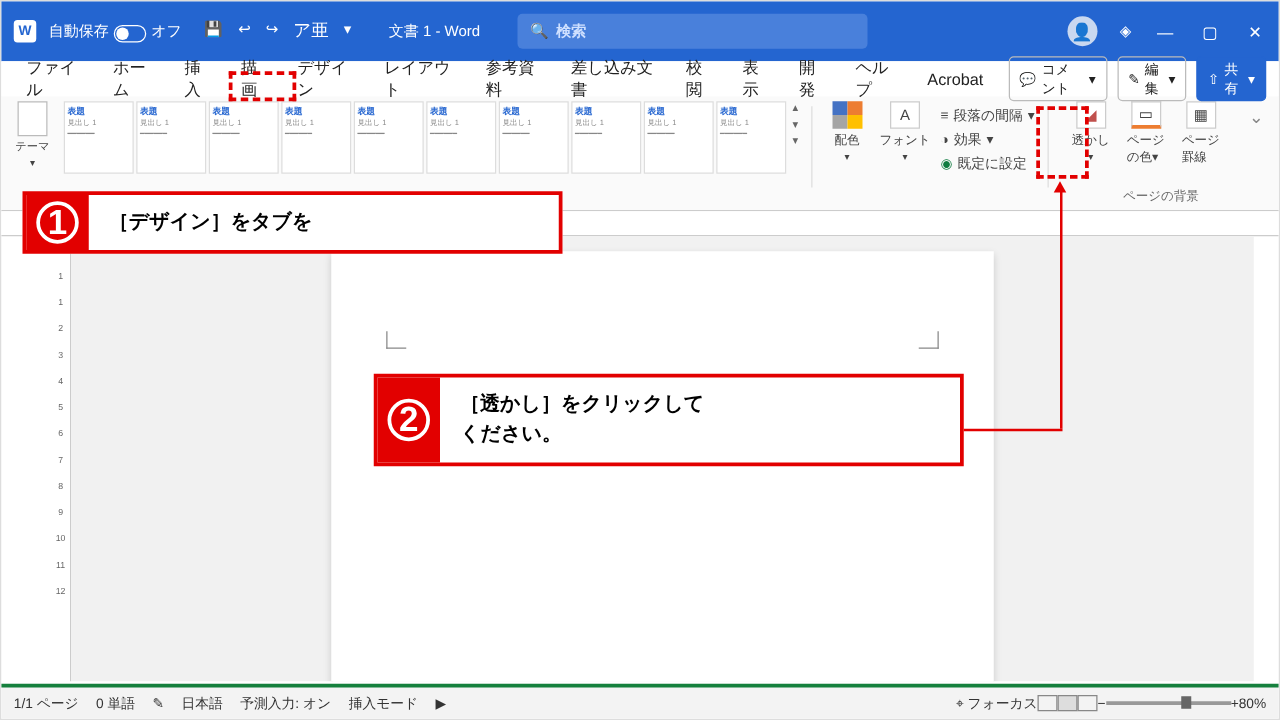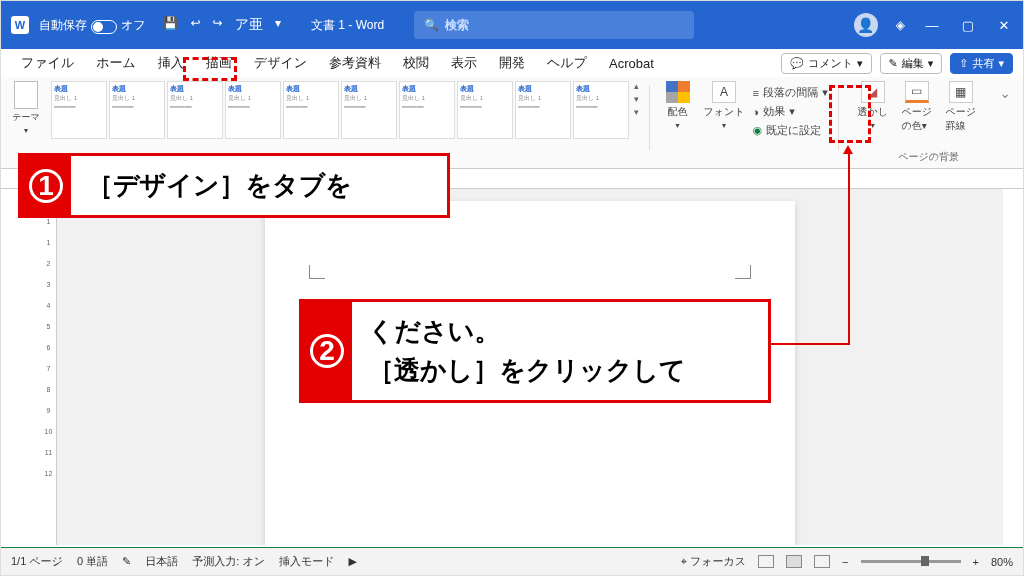--- a/index.html
+++ b/index.html
@@ -58,31 +58,31 @@
 
 
 .docarea { position: absolute; top: 188px; left: 56px; right: 20px; bottom: 30px; background: #f1f1f1; display: flex; justify-content: center; overflow: hidden; }
 .vruler { position: absolute; left: 40px; top: 188px; bottom: 30px; width: 16px; background: #fff; border-right: 1px solid #ccc; font-size: 7px; color: #666; display: flex; flex-direction: column; align-items: center; padding-top: 8px; gap: 14px; }
 .page { margin-top: 12px; width: 530px; height: 700px; background: #fff; box-shadow: 0 2px 6px rgba(0,0,0,0.15); position: relative; }
 .page .corner { position: absolute; width: 16px; height: 14px; border-color: #888; border-style: solid; }
 .page .tl { top: 64px; left: 44px; border-width: 0 0 1px 1px; }
 .page .tr { top: 64px; right: 44px; border-width: 0 1px 1px 0; }
 
 
-.status { position: absolute; bottom: 0; left: 0; right: 0; height: 28px; background: #f3f3f3; border-top: 1px solid #15803d; display: flex; align-items: center; font-size: 11px; color: #333; padding: 0 10px; gap: 14px; }
-.status .sright { margin-left: auto; display: flex; align-items: center; gap: 12px; justify-content: flex-end; }
+.status { position: absolute; bottom: 0; left: 0; right: 0; height: 28px; background: #f3f3f3; border-top: 3px solid #15803d; display: flex; align-items: center; font-size: 11px; color: #333; padding: 0 10px; gap: 14px; }
+.status .sright { margin-left: auto; display: flex; align-items: center; gap: 0; justify-content: flex-end; }
 .status .zslider { width: 100px; height: 3px; background: #999; position: relative; }
 .status .zslider::after { content: ""; position: absolute; width: 8px; height: 10px; background: #666; top: -4px; left: 60%; }
 .status .sicon { width: 16px; height: 13px; border: 1px solid #888; display: inline-block; }
 
 
 .callout { position: absolute; border: 3px solid #e20000; background: #fff; display: flex; align-items: flex-start; z-index: 50; }
 .callout .numbox { background: #e20000; color: #fff; width: 50px; align-self: stretch; display: flex; align-items: center; justify-content: center; font-size: 28px; font-weight: bold; font-family: Arial, sans-serif; }
 .callout .numbox .circ { width: 34px; height: 34px; border: 3px solid #fff; border-radius: 50%; display: flex; align-items: center; justify-content: center; }
-.callout .text { padding: 10px 16px; font-size: 26px; font-weight: 600; color: #000; line-height: 1.5; white-space: nowrap; }
+.callout .text { padding: 10px 16px; font-size: 16px; font-weight: 600; color: #000; line-height: 1.5; white-space: nowrap; }
 
 .dashbox { position: absolute; border: 3px dashed #e20000; z-index: 60; pointer-events: none; }
 .arrowline { position: absolute; background: #e20000; z-index: 55; }
 .arrowv { width: 2px; }
 .arrowh { height: 2px; }
 .arrowhead { position: absolute; width: 0; height: 0; z-index: 56; }
 .arrowhead.up { border-left: 5px solid transparent; border-right: 5px solid transparent; border-bottom: 9px solid #e20000; }
 </style>
 </head>
 <body>
@@ -116,21 +116,23 @@
     <span class="winbtn">✕</span>
   </div>
 </div>
 
 <div class="tabs">
   <span class="tab">ファイル</span>
   <span class="tab">ホーム</span>
   <span class="tab">挿入</span>
   <span class="tab">描画</span>
   <span class="tab">デザイン</span>
+  <span class="tab">レイアウト</span>
   <span class="tab">参考資料</span>
+  <span class="tab">差し込み文書</span>
   <span class="tab">校閲</span>
   <span class="tab">表示</span>
   <span class="tab">開発</span>
   <span class="tab">ヘルプ</span>
   <span class="tab">Acrobat</span>
   <div class="right-controls">
     <div class="rc-btn">
         <span>💬</span>
         <span>コメント</span>
         <span>▾</span>
@@ -341,20 +343,20 @@
   <div class="text">
     <div>［デザイン］をタブを</div>
   </div>
 </div>
 
 <div class="callout" style="left:298px; top:298px; width:472px;">
   <div class="numbox">
       <div class="circ">2</div>
     </div>
   <div class="text">
+    <div>［透かし］をクリックして</div>
     <div>ください。</div>
-    <div>［透かし］をクリックして</div>
   </div>
 </div>
 
 <div class="arrowline arrowh" style="left:770px; top:342px; width:79px;"></div>
 <div class="arrowline arrowv" style="left:847px; top:152px; height:190px;"></div>
 <div class="arrowhead up" style="left:842px; top:144px;"></div>
 
 </body></html>

